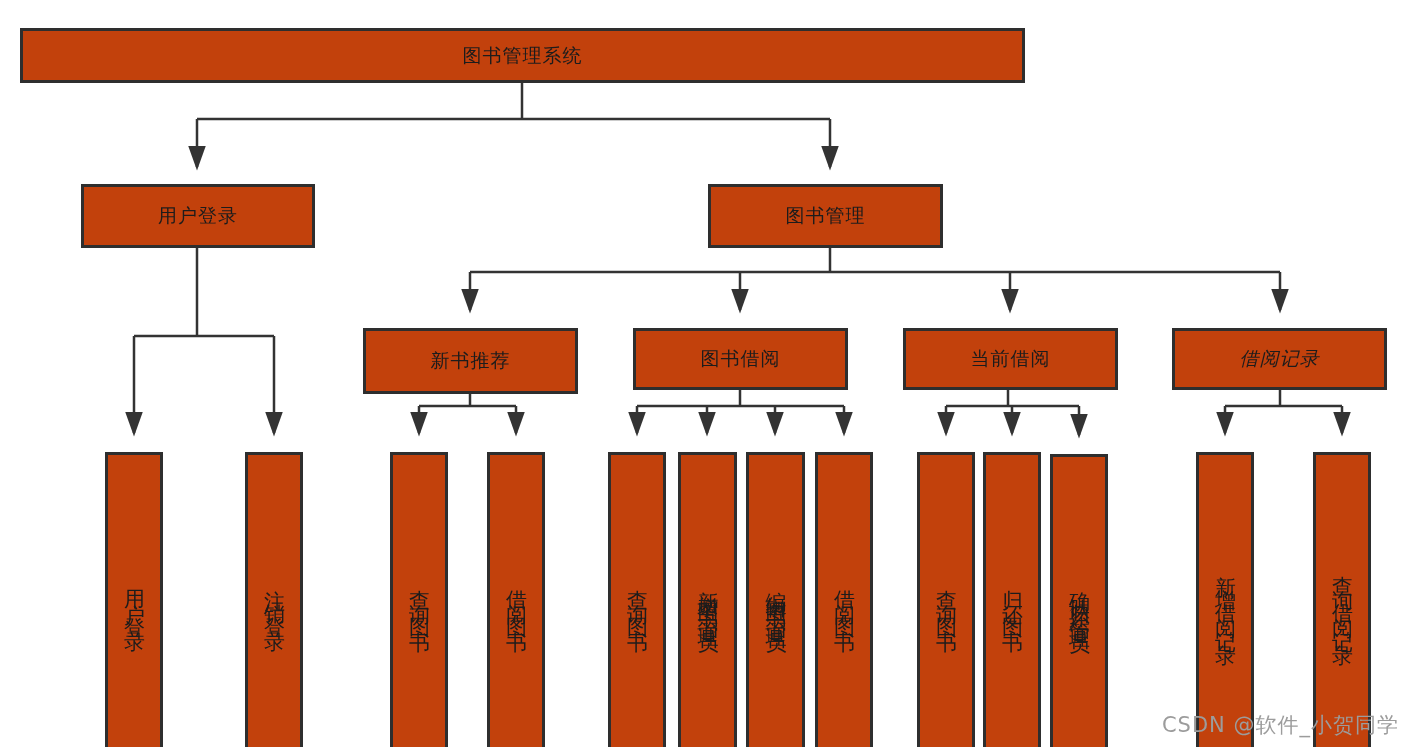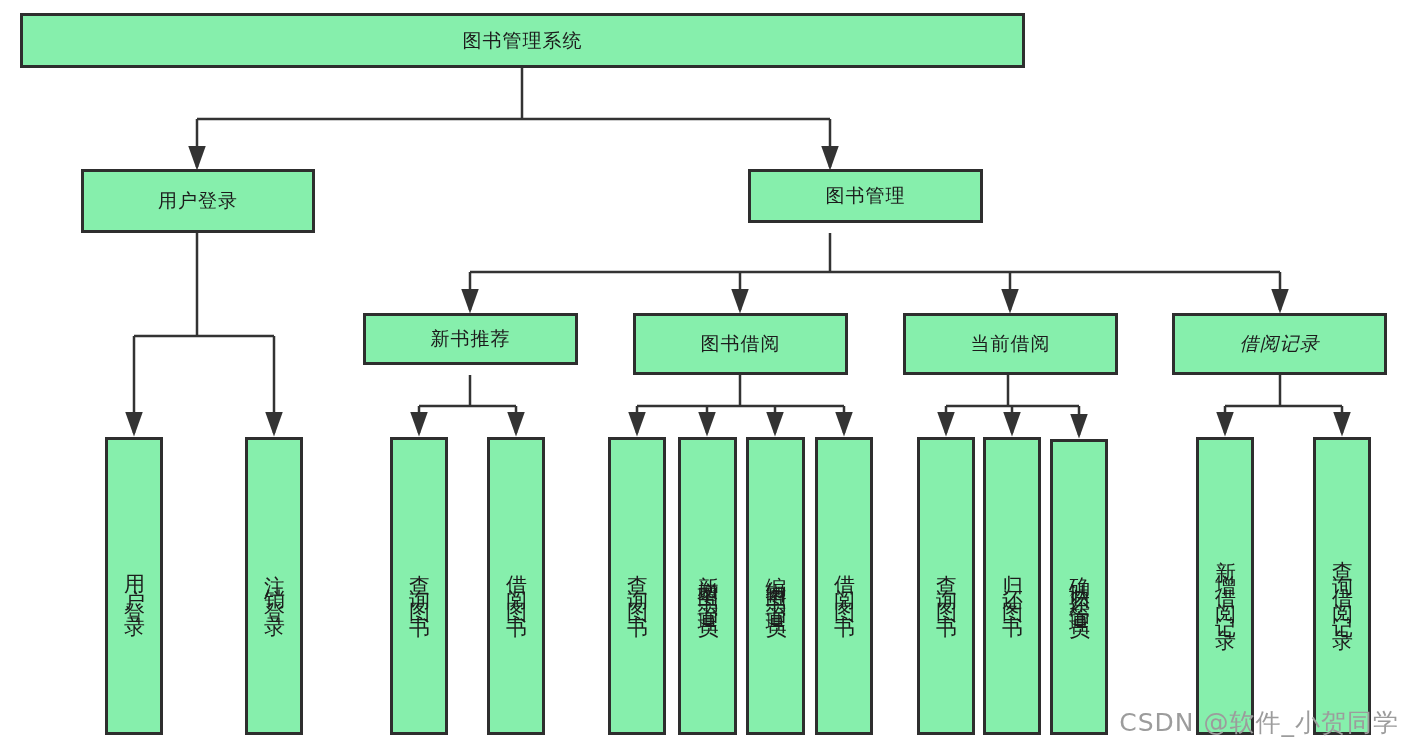--- a/index.html
+++ b/index.html
@@ -8,38 +8,39 @@
     width:1405px;height:747px;
     background:#ffffff;
     font-family:"DejaVu Sans",sans-serif;
     overflow:hidden;
   }
   svg.connectors{position:absolute;left:0;top:0;width:1405px;height:747px;}
   .node{
     position:absolute;
     box-sizing:border-box;
     border:3px solid #2e2e2e;
-    background:#86efac;
+    background:#c2410c;
     display:flex;align-items:center;justify-content:center;
     color:#1c1c1c;
+    margin-top:15px;
   }
   .hnode{font-size:19px;letter-spacing:1px;}
   .vnode{
     font-size:21px;
     writing-mode:vertical-rl;
     text-orientation:mixed;
     letter-spacing:14px;
     line-height:1;
     text-align:center;
   }
   .vnode.tight{letter-spacing:6px;font-size:21px;}
   .watermark{
     position:absolute;
     right:6px;bottom:8px;
-    font-size:25px;
+    font-size:21px;
     color:#9c9c9c;
     letter-spacing:1px;
     white-space:nowrap;
   }
 </style>
 </head>
 <body>
 
 <div class="stage">
 
@@ -93,25 +94,25 @@
     </g>
   </svg>
 
   <div class="node hnode" style="left:20px;top:13px;width:1005px;height:55px;">
     <span>图书管理系统</span>
   </div>
 
   <div class="node hnode" style="left:81px;top:169px;width:234px;height:64px;">
     <span>用户登录</span>
   </div>
-  <div class="node hnode" style="left:748px;top:169px;width:235px;height:54px;">
+  <div class="node hnode" style="left:708px;top:169px;width:235px;height:64px;">
     <span>图书管理</span>
   </div>
 
-  <div class="node hnode" style="left:363px;top:313px;width:215px;height:52px;">
+  <div class="node hnode" style="left:363px;top:313px;width:215px;height:66px;">
     <span>新书推荐</span>
   </div>
   <div class="node hnode" style="left:903px;top:313px;width:215px;height:62px;">
     <span>当前借阅</span>
   </div>
   <div class="node hnode" style="left:633px;top:313px;width:215px;height:62px;">
     <span>图书借阅</span>
   </div>
   <div class="node hnode" style="left:1172px;top:313px;width:215px;height:62px;font-style:italic;">
     <span>借阅记录</span>

